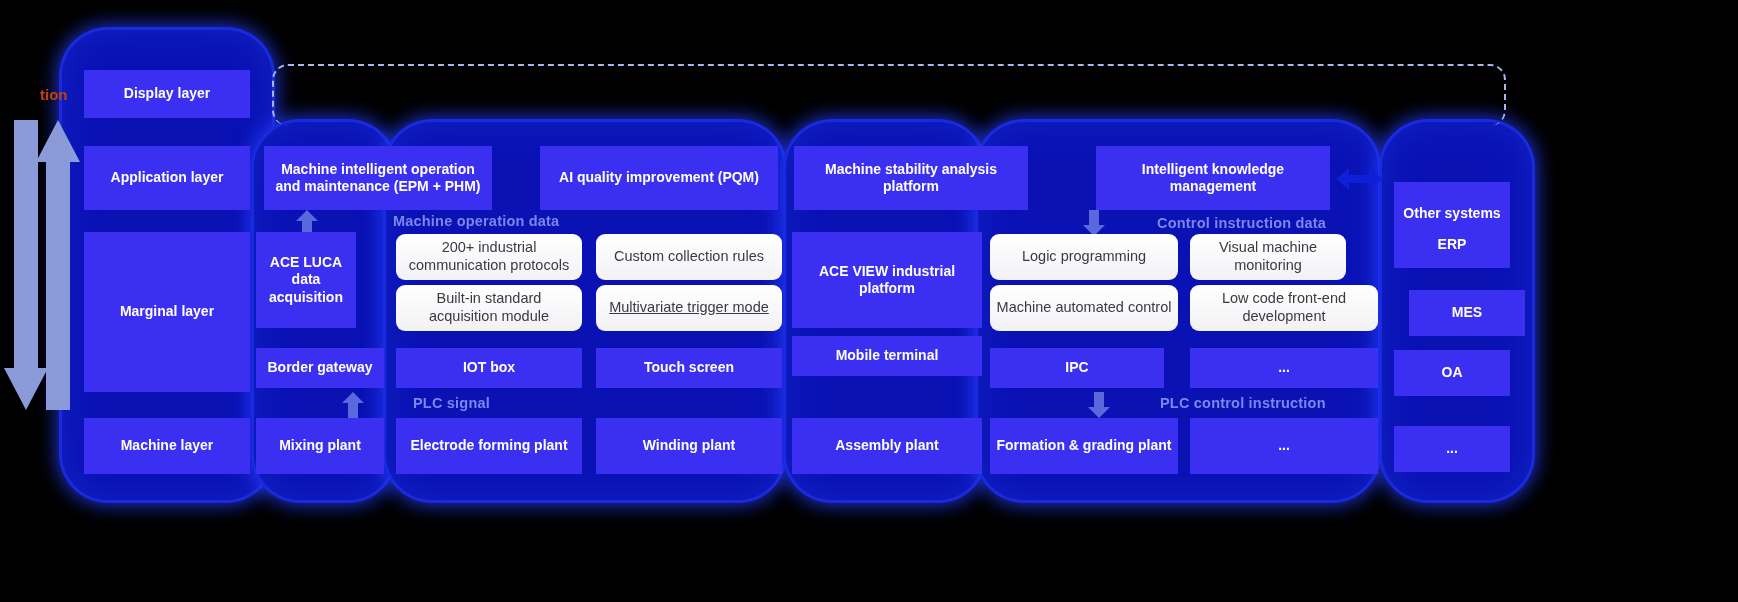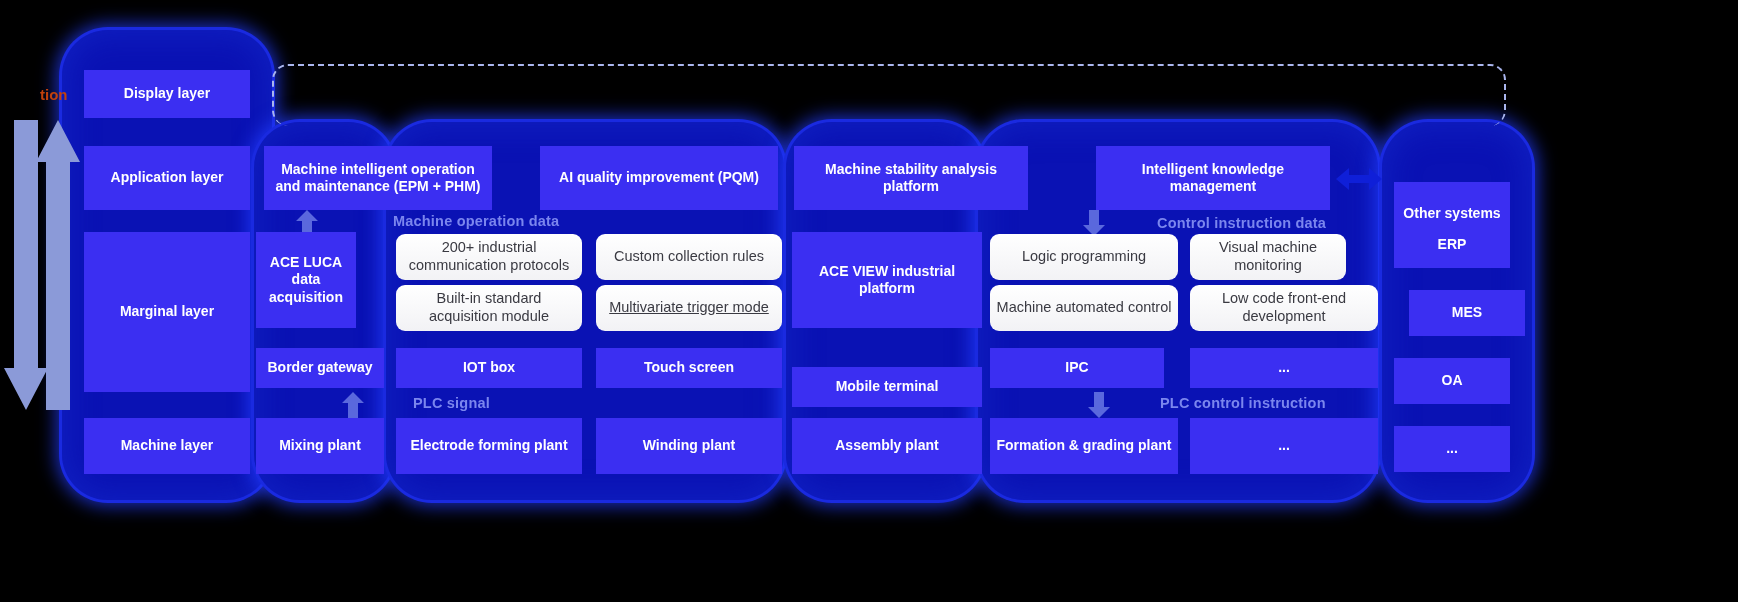--- a/index.html
+++ b/index.html
@@ -101,21 +101,21 @@
   <div class="box" style="left:792px; top:232px; width:190px; height:96px;">ACE VIEW industrial platform</div>
 
   <div class="box white" style="left:990px; top:234px; width:188px; height:46px;">Logic programming</div>
   <div class="box white" style="left:1190px;top:234px; width:156px; height:46px;">Visual machine monitoring</div>
   <div class="box white" style="left:990px; top:285px; width:188px; height:46px;">Machine automated control</div>
   <div class="box white" style="left:1190px;top:285px; width:188px; height:46px;">Low code front-end development</div>
 
   <div class="box" style="left:256px; top:348px; width:128px; height:40px;">Border gateway</div>
   <div class="box" style="left:396px; top:348px; width:186px; height:40px;">IOT box</div>
   <div class="box" style="left:596px; top:348px; width:186px; height:40px;">Touch screen</div>
-  <div class="box" style="left:792px; top:367px; width:190px; height:40px;">Mobile terminal</div>
+  <div class="box" style="left:792px; top:336px; width:190px; height:40px;">Mobile terminal</div>
   <div class="box" style="left:990px; top:348px; width:174px; height:40px;">IPC</div>
   <div class="box" style="left:1190px;top:348px; width:188px; height:40px;">...</div>
 
   <div class="band" style="left:413px; top:395px;">PLC signal</div>
   <div class="band" style="left:1160px;top:395px;">PLC control instruction</div>
 
   <div class="ar-up" style="left:342px;top:392px;">
     <svg width="22" height="26" viewBox="0 0 22 26">
         <polygon points="11,0 22,11 16,11 16,26 6,26 6,11 0,11" fill="#5a68dd"></polygon>
       </svg>
@@ -129,16 +129,16 @@
   <div class="box" style="left:256px; top:418px; width:128px; height:56px;">Mixing plant</div>
   <div class="box" style="left:396px; top:418px; width:186px; height:56px;">Electrode forming plant</div>
   <div class="box" style="left:596px; top:418px; width:186px; height:56px;">Winding plant</div>
   <div class="box" style="left:792px; top:418px; width:190px; height:56px;">Assembly plant</div>
   <div class="box" style="left:990px; top:418px; width:188px; height:56px;">Formation &amp; grading plant</div>
   <div class="box" style="left:1190px;top:418px; width:188px; height:56px;">...</div>
 
   <div class="box" style="left:1394px; top:146px; width:116px; height:64px;margin-top:36px;">Other systems</div>
   <div class="box" style="left:1394px; top:222px; width:116px; height:46px;">ERP</div>
   <div class="box" style="left:1394px; top:290px; width:116px; height:46px;margin-left:15px;">MES</div>
-  <div class="box" style="left:1394px; top:358px; width:116px; height:46px;">OA</div>
+  <div class="box" style="left:1394px; top:350px; width:116px; height:46px;">OA</div>
   <div class="box" style="left:1394px; top:426px; width:116px; height:46px;">...</div>
 
 </div>
 
 </body></html>

